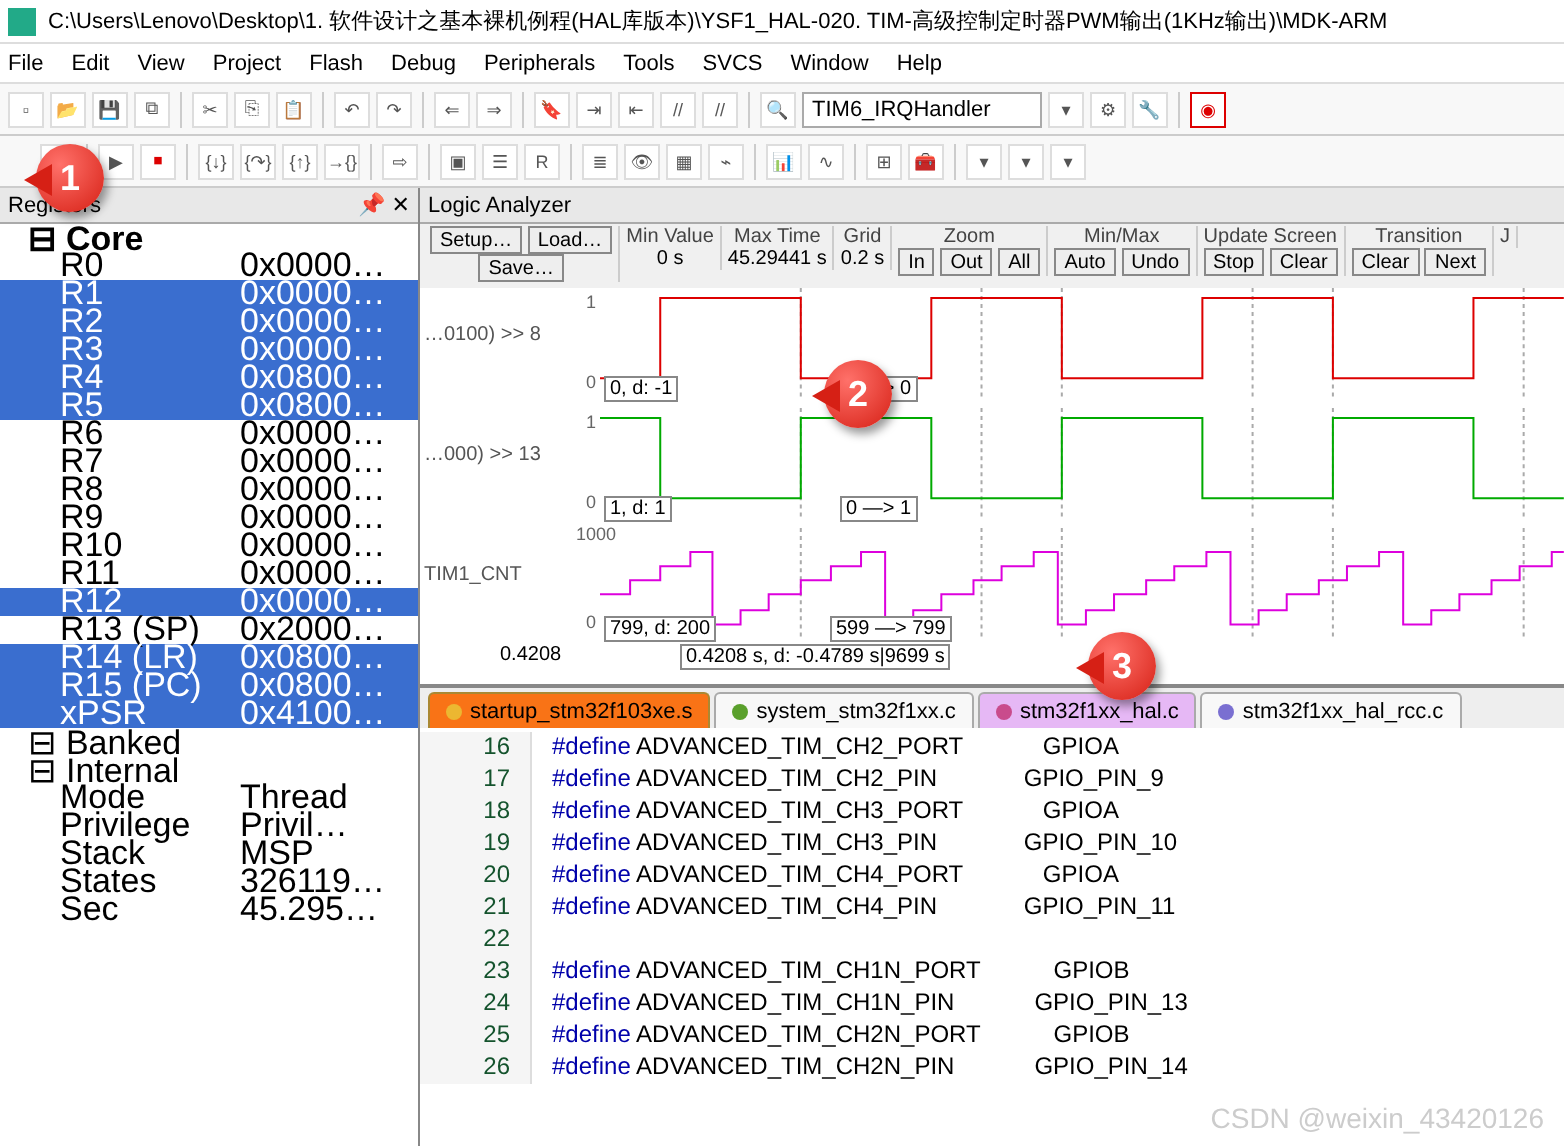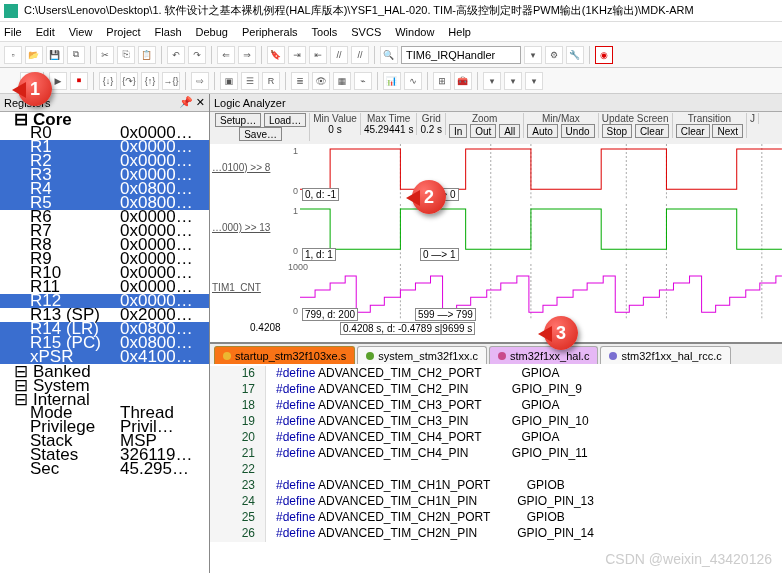--- a/index.html
+++ b/index.html
@@ -26,21 +26,21 @@
   .reg-row.root .n { padding-left: 14px; font-weight: bold; }
   .reg-row.node .n { padding-left: 14px; }
   .right { flex: 1; display: flex; flex-direction: column; }
   .la { height: 250px; display: flex; flex-direction: column; border-bottom: 2px solid #888; background: #fff; }
   .la-ctrl { height: 32px; background: #f0f0f0; display: flex; align-items: flex-start; padding: 1px 2px; font-size: 10px; }
   .la-ctrl .btn { border: 1px solid #888; background: #eee; padding: 0 4px; height: 14px; font-size: 10px; }
   .la-ctrl .grp { border-right: 1px solid #ccc; padding: 0 3px; text-align: center; }
   .la-ctrl .lbl { font-size: 10px; color: #444; }
   .la-plot { flex: 1; position: relative; background: #fff; }
   .wave-row { position: absolute; left: 0; right: 0; height: 60px; }
-  .wave-label { position: absolute; left: 2px; width: 76px; font-size: 10px; color: #555; text-decoration: underline; }
+  .wave-label { position: absolute; left: 2px; width: 76px; font-size: 10px; color: #555; }
   .yaxis { position: absolute; left: 78px; width: 10px; text-align: right; font-size: 9px; color: #666; }
   .plot-area { position: absolute; left: 90px; right: 0; top: 0; bottom: 0; }
   .square-red { stroke: #d00; fill: none; stroke-width: 1; }
   .square-green { stroke: #0a0; fill: none; stroke-width: 1; }
   .stair-mag { stroke: #d0d; fill: none; stroke-width: 1; }
   .dash { stroke: #aaa; stroke-dasharray: 2 2; }
   .marker-box { position: absolute; background: #fff; border: 1px solid #888; font-size: 10px; padding: 0 2px; }
   .editor { flex: 1; display: flex; flex-direction: column; background: #fff; }
   .tabs { height: 20px; display: flex; align-items: flex-end; background: #eee; padding-left: 4px; gap: 2px; }
   .tab { height: 18px; padding: 1px 8px; border: 1px solid #aaa; border-bottom: none; background: #f8f8f8; font-size: 11px; display: flex; align-items: center; gap: 4px; border-radius: 3px 3px 0 0; }
@@ -221,24 +221,20 @@
         </div>
         <div class="reg-row sel">
           <div class="n">xPSR</div>
           <div class="v">0x4100…</div>
         </div>
         <div class="reg-row node">
           <div class="n">⊟ Banked</div>
           <div class="v"></div>
         </div>
         <div class="reg-row node">
-          <div class="n">⊟ System</div>
-          <div class="v"></div>
-        </div>
-        <div class="reg-row node">
           <div class="n">⊟ Internal</div>
           <div class="v"></div>
         </div>
         <div class="reg-row ">
           <div class="n">Mode</div>
           <div class="v">Thread</div>
         </div>
         <div class="reg-row ">
           <div class="n">Privilege</div>
           <div class="v">Privil…</div>

